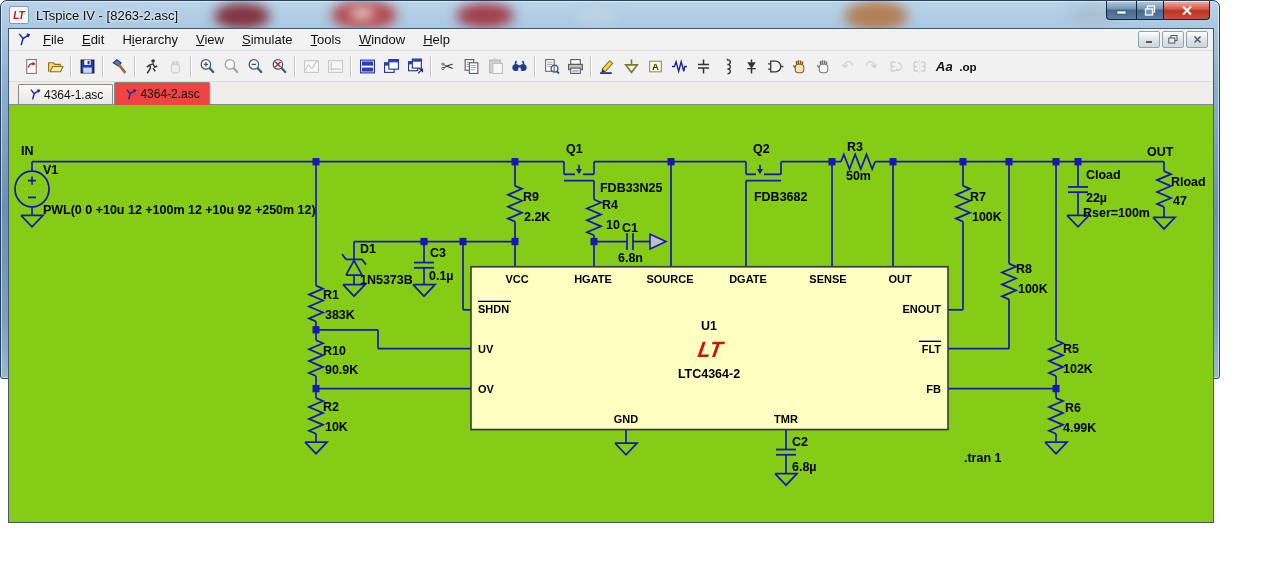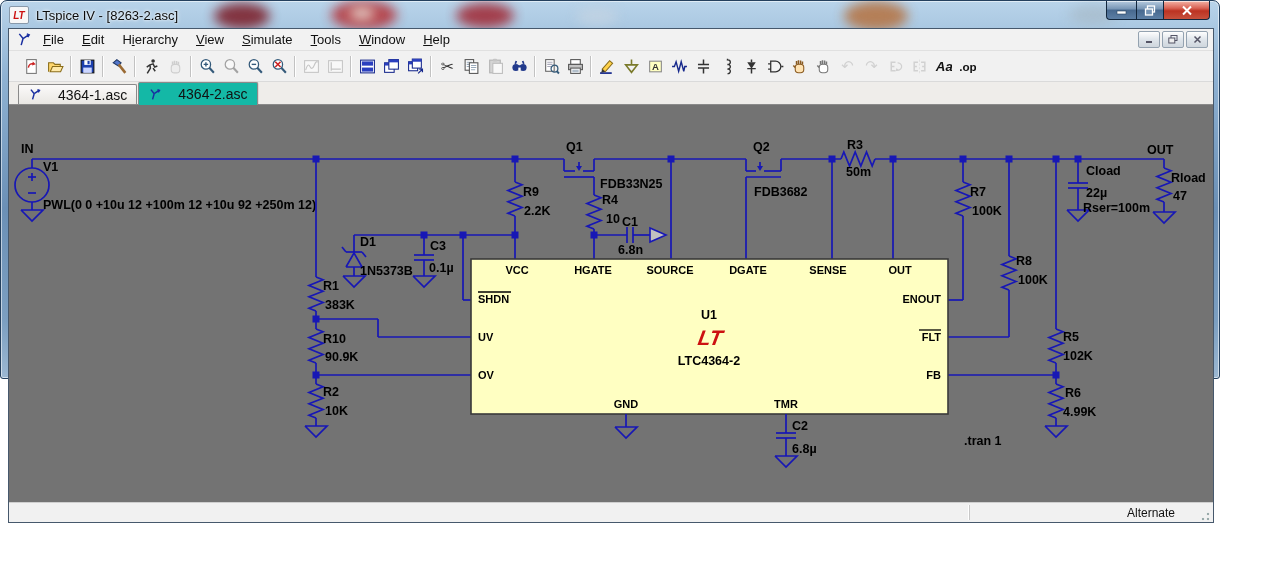--- a/index.html
+++ b/index.html
@@ -25,24 +25,24 @@
   .child-icon{width:20px;height:16px;margin-left:5px;display:flex;align-items:center;justify-content:center}
   .menu-item{font-size:13px;color:#111;padding:3px 9px;cursor:default}
   .menu-item u{text-decoration:underline}
   .childbtns{margin-left:auto;display:flex;gap:2px;padding-right:5px}
   .cbtn{width:20px;height:15px;border:1px solid #94a2b0;border-radius:2px;background:linear-gradient(180deg,#fefefe,#dde3e9 55%,#cfd6dd);display:flex;align-items:center;justify-content:center}
   .toolbar{height:31px;background:#f1f1f1;display:flex;align-items:center;padding-left:10px;border-bottom:1px solid #dadada;box-sizing:border-box}
   .tbtn{width:24px;height:25px;display:flex;align-items:center;justify-content:center}
   .tbtn.disabled svg{filter:grayscale(1) opacity(.5)}
   .tsep{width:1px;height:21px;background:#c2c2c2;border-right:1px solid #ffffff;margin:0 3px}
   .tabbar{height:23px;background:#efedea;display:flex;align-items:flex-end;padding-left:9px;border-bottom:1px solid #8a8a8a;box-sizing:border-box}
-  .tab{display:flex;align-items:center;gap:16px;padding:0 9px;height:19px;border:1px solid #8a8a8a;border-bottom:none;border-radius:2px 2px 0 0;
-    background:linear-gradient(180deg,#fbfafa,#e9e7e3);font-size:14px;color:#111;margin-right:1px;position:relative}
-  .tab.active{background:#14b8a6;height:22px;z-index:2;margin-bottom:-1px;box-shadow:1px 0 0 rgba(0,0,0,.08)}
-  .canvas{flex:1;background:#737373;position:relative}
+  .tab{display:flex;align-items:center;gap:2px;padding:0 9px;height:19px;border:1px solid #8a8a8a;border-bottom:none;border-radius:2px 2px 0 0;
+    background:linear-gradient(180deg,#fbfafa,#e9e7e3);font-size:12px;color:#111;margin-right:1px;position:relative}
+  .tab.active{background:#ef4444;height:22px;z-index:2;margin-bottom:-1px;box-shadow:1px 0 0 rgba(0,0,0,.08)}
+  .canvas{flex:1;background:#84cc16;position:relative}
   .canvas svg{position:absolute;left:0;top:0;width:100%;height:100%}
   .statusbar{height:19px;background:#f1f1f1;border-top:1px solid #cfcfcf;display:flex;align-items:center;justify-content:flex-end;font-size:12px;color:#111}
   .status-section{border-left:1px solid #c8c8c8;box-shadow:-1px 0 0 #ffffff;height:15px;display:flex;align-items:center;justify-content:flex-end;width:205px;padding-right:22px}
   .grip{width:14px;height:14px;margin-right:2px;align-self:flex-end;
     background:
      radial-gradient(circle at 11px 11px,#9aa 1.2px,transparent 1.6px),
      radial-gradient(circle at 11px 6px,#9aa 1.2px,transparent 1.6px),
      radial-gradient(circle at 6px 11px,#9aa 1.2px,transparent 1.6px)}
   text{font-family:"Liberation Sans",sans-serif}
 </style>
@@ -620,20 +620,14 @@
           <rect x="419.5" y="232.5" width="7" height="7" fill="#1717b5"></rect>
           <rect x="458.5" y="232.5" width="7" height="7" fill="#1717b5"></rect>
           <rect x="510.5" y="232.5" width="7" height="7" fill="#1717b5"></rect>
           <rect x="589.5" y="232.5" width="7" height="7" fill="#1717b5"></rect>
           <rect x="311.5" y="316.5" width="7" height="7" fill="#1717b5"></rect>
           <rect x="311.5" y="372.5" width="7" height="7" fill="#1717b5"></rect>
           <rect x="1051.5" y="372.5" width="7" height="7" fill="#1717b5"></rect>
         </svg>
     </div>
 
-    <div class="statusbar">
-      <span class="status-section">
-        <span>Alternate</span>
-      </span>
-      <div class="grip"></div>
-    </div>
   </div>
 </div>
 
 </body></html>

